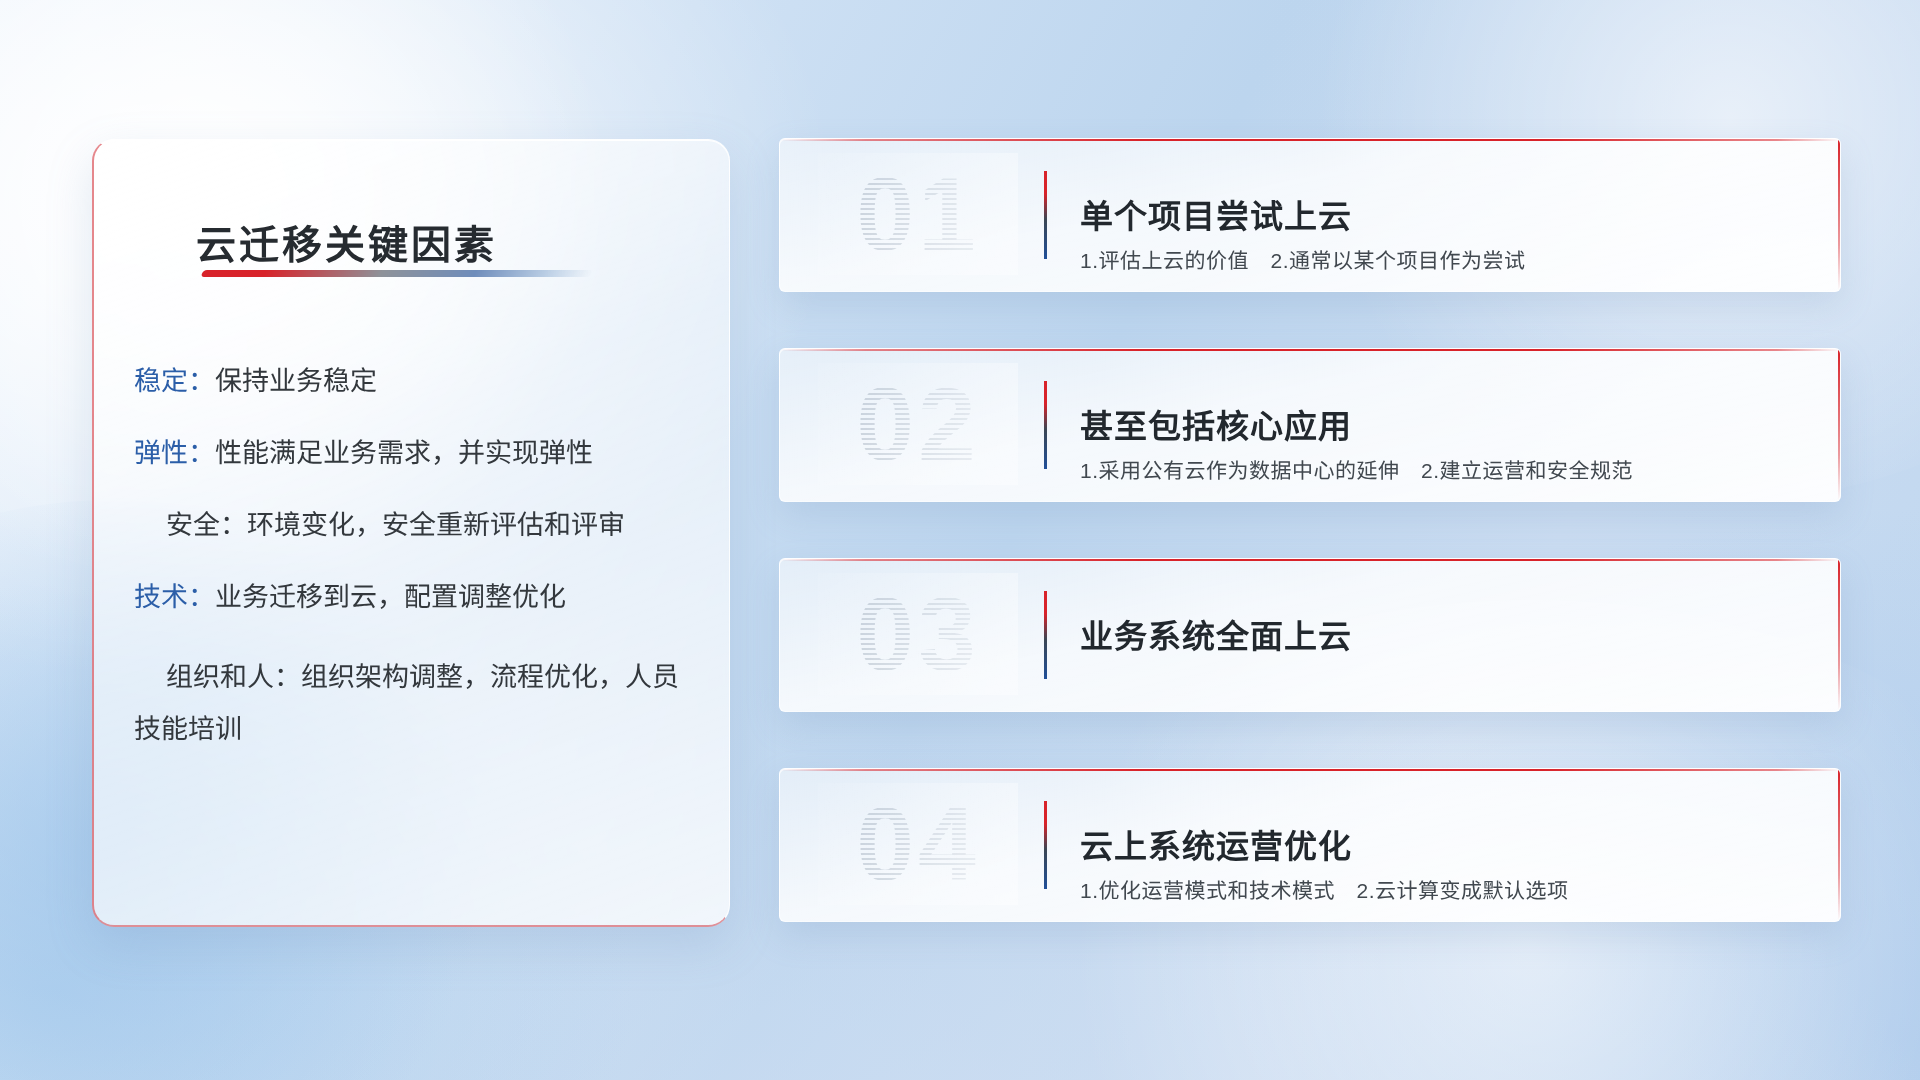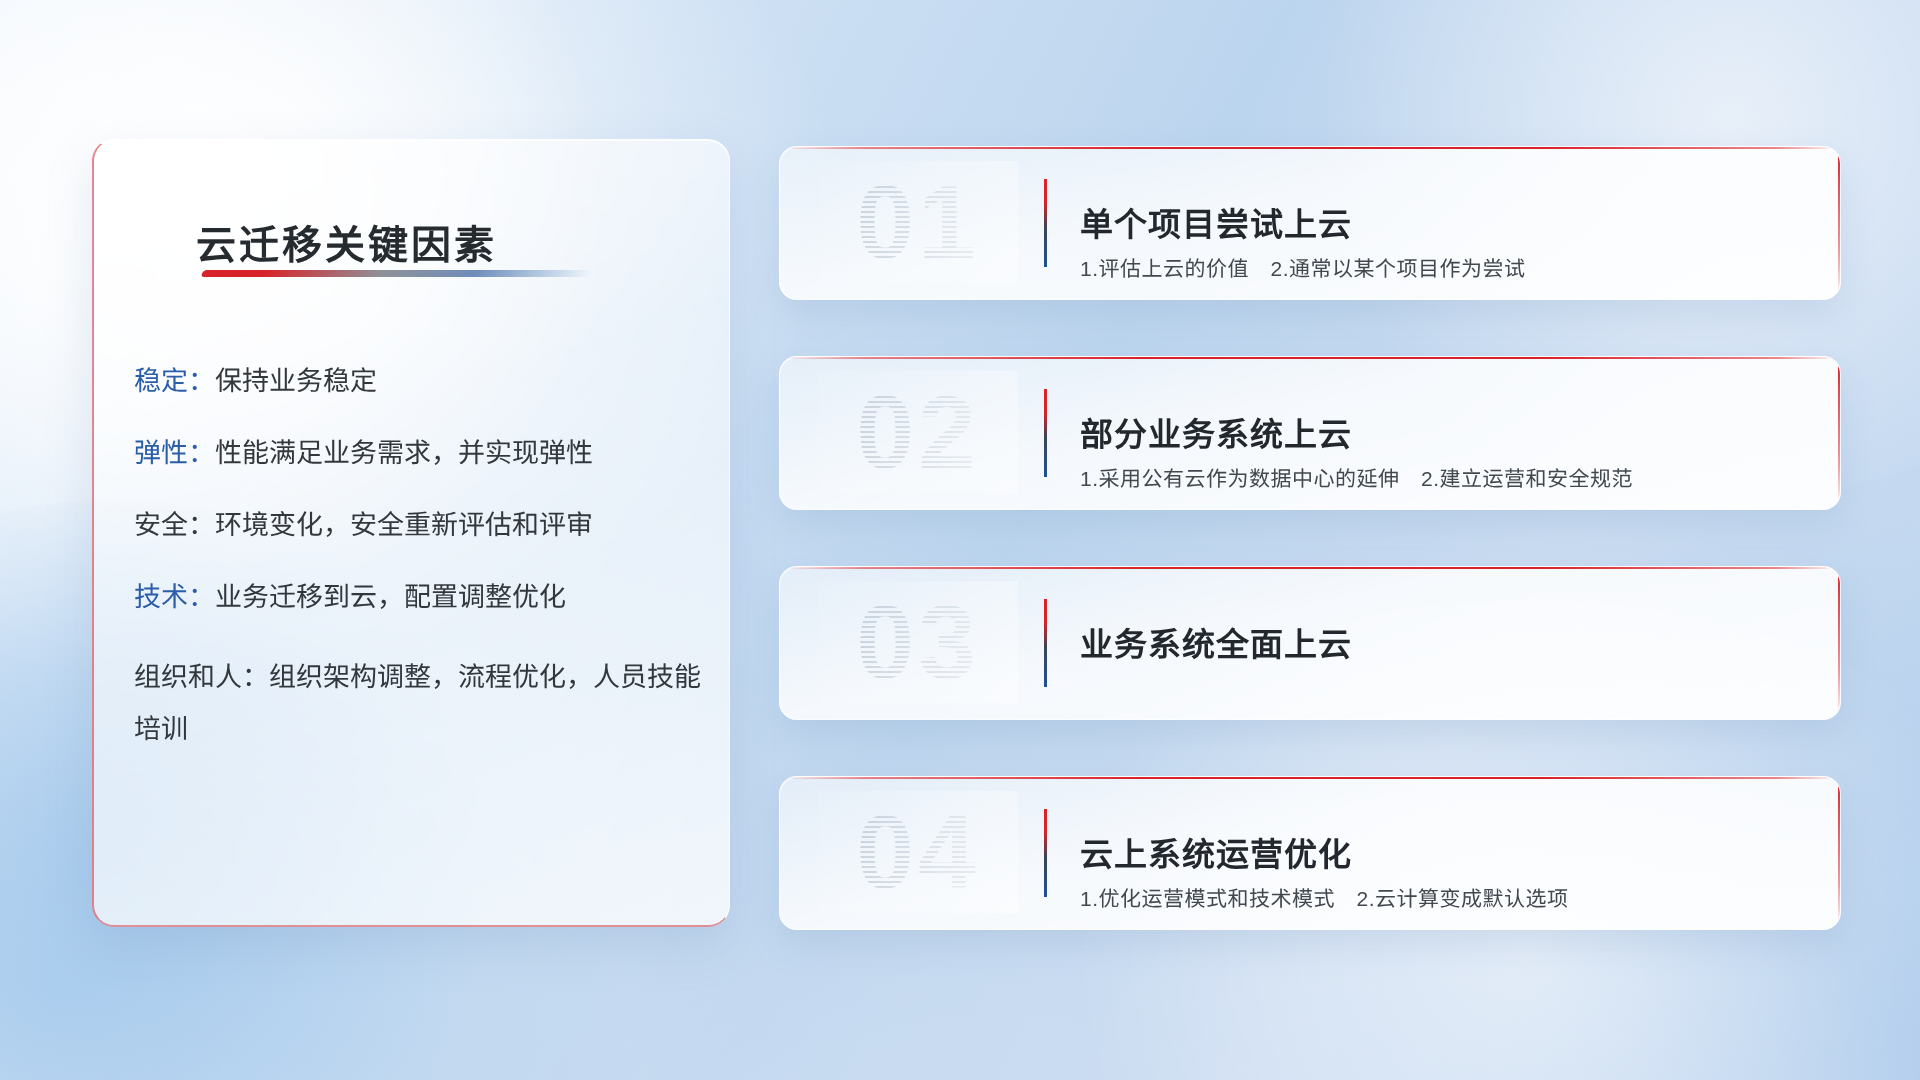--- a/index.html
+++ b/index.html
@@ -54,34 +54,33 @@
     transform:skewX(-24deg);
   }
   .factor-list{position:absolute;left:40px;top:222px;right:28px;}
   .factor{
     font-size:27px;line-height:1.45;color:#33383d;
     margin:0 0 33px 0;white-space:nowrap;
   }
   .factor:last-child{margin-bottom:0;}
   .factor .k{font-weight:400;}
   .k-blue{color:#2b5ea8;}
-  .k-dark{color:#33383d;}
+  .k-dark{color:#33383d;margin-left:32px;}
   .factor .v{color:#33383d;}
   .factor-wrap{white-space:normal;line-height:1.95;}
 
   
   .cards{position:absolute;left:779px;top:138px;}
   .card{
     position:relative;width:1060px;height:152px;margin-bottom:56px;
-    border-radius:18px;
+    border-radius:6px;
     background:linear-gradient(168deg, rgba(255,255,255,.55) 0%, rgba(255,255,255,.84) 40%, rgba(255,255,255,.95) 100%);
     border:1px solid rgba(255,255,255,.8);
     box-shadow:0 14px 34px rgba(120,150,190,.20), inset 0 1px 0 rgba(255,255,255,.9);
     overflow:hidden;
-    margin-top:8px;
   }
   .card:last-child{margin-bottom:0;}
   .card-topline{
     position:absolute;left:0;right:0;top:0;height:2px;
     background:linear-gradient(90deg, rgba(216,35,42,0) 0%, rgba(216,35,42,.55) 8%, #d8232a 34%, #d8232a 72%, rgba(216,35,42,.55) 94%, rgba(216,35,42,0) 100%);
   }
   .card-rightline{
     position:absolute;right:0;top:0;bottom:0;width:2px;
     background:linear-gradient(180deg,#d8232a 0%, rgba(216,35,42,.45) 70%, rgba(216,35,42,0) 100%);
   }
@@ -158,21 +157,21 @@
       <div class="card-bar"></div>
       <h2 class="card-head">单个项目尝试上云</h2>
       <p class="card-sub">1.评估上云的价值　2.通常以某个项目作为尝试</p>
     </article>
 
     <article class="card">
       <div class="card-topline"></div>
       <div class="card-rightline"></div>
       <div class="card-num">02</div>
       <div class="card-bar"></div>
-      <h2 class="card-head">部分业务系统上云</h2>
+      <h2 class="card-head">甚至包括核心应用</h2>
       <p class="card-sub">1.采用公有云作为数据中心的延伸　2.建立运营和安全规范</p>
     </article>
 
     <article class="card">
       <div class="card-topline"></div>
       <div class="card-rightline"></div>
       <div class="card-num">03</div>
       <div class="card-bar"></div>
       <h2 class="card-head">业务系统全面上云</h2>
     </article>

